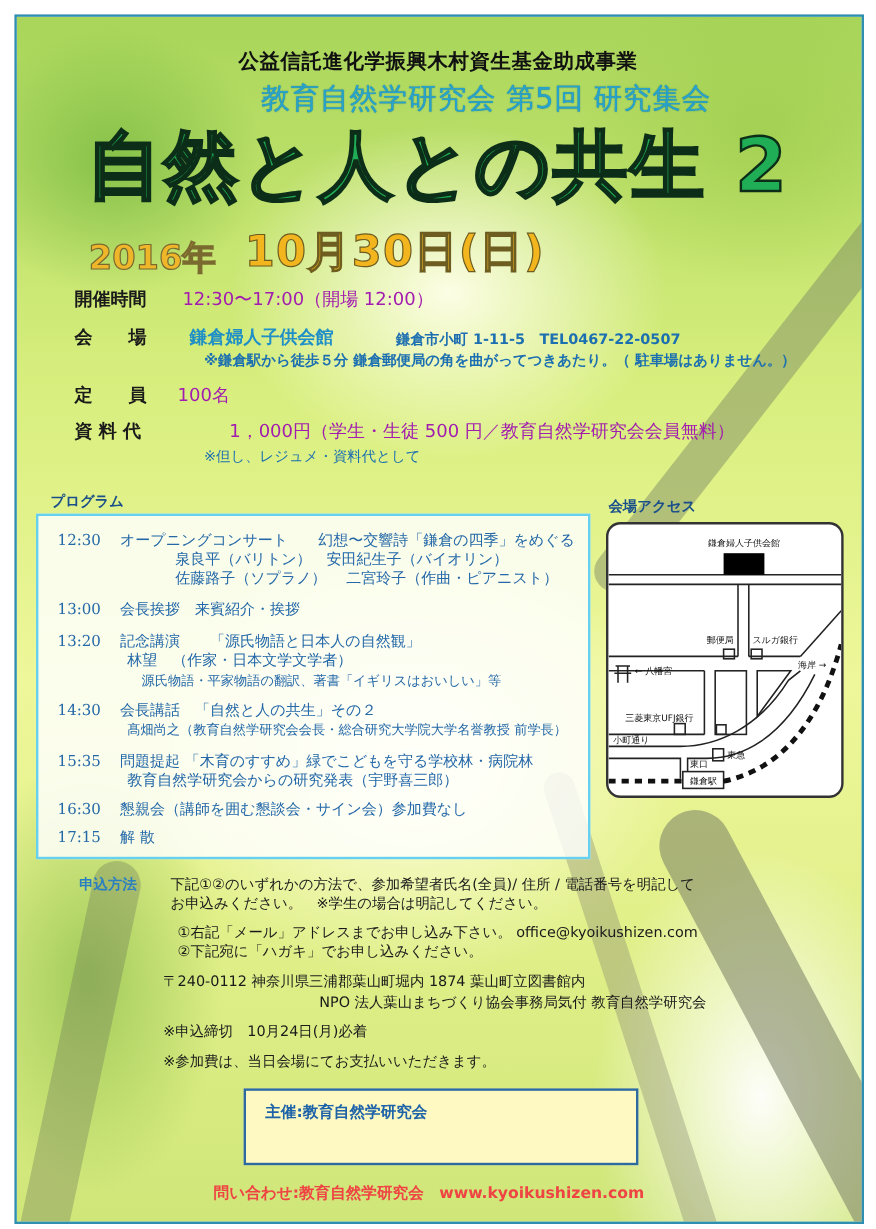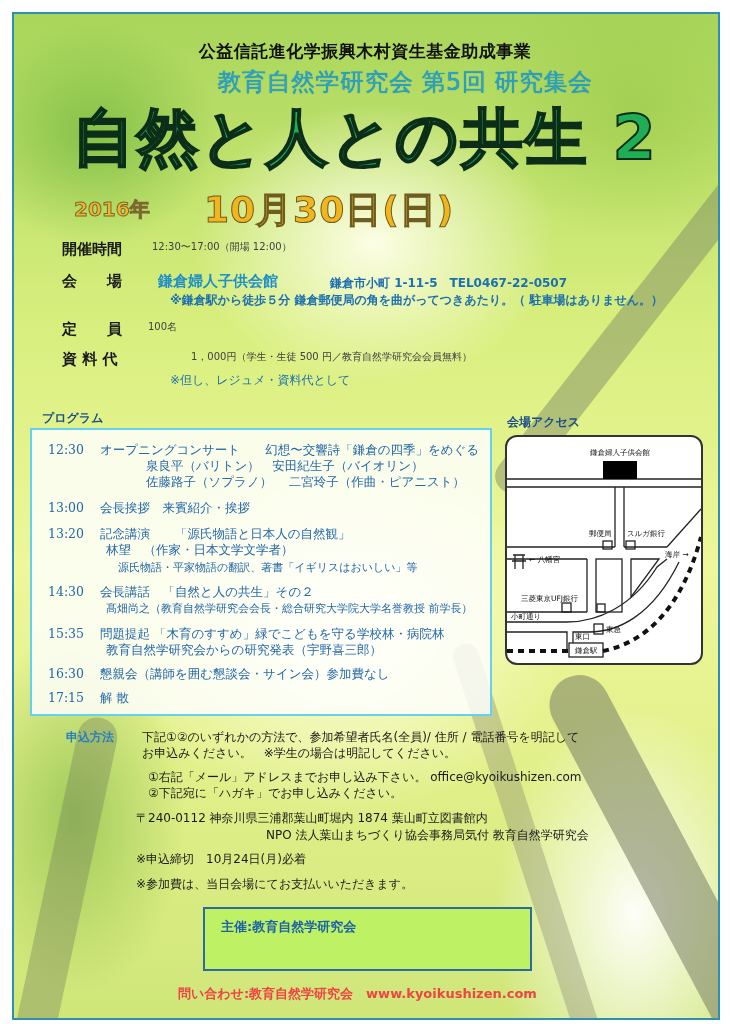--- a/index.html
+++ b/index.html
@@ -27,25 +27,25 @@
   .t2 { left: 620px; top: 640px; width: 60px; height: 420px; transform: rotate(-28deg); background: rgba(120,125,100,0.55); }
   .t3 { left: 30px; top: 700px; width: 40px; height: 360px; transform: rotate(12deg); background: rgba(110,120,90,0.35); }
   .t4 { left: 500px; top: 620px; width: 26px; height: 420px; transform: rotate(-18deg); background: rgba(130,130,110,0.35); }
 
   .abs { position: absolute; }
   .org { left: 0; width: 730px; top: 40px; text-align: center; font-size: 17px; font-weight: bold; color: #111; letter-spacing: 0.5px; }
   .sub { left: 0; width: 730px; top: 66px; text-align: center; font-size: 24px; color: #27a3cc; letter-spacing: 0.5px;
          text-shadow: 0 0 1px #0c6d8f; padding-left: 40px; }
   .title { left: 0; width: 730px; top: 98px; text-align: center; font-size: 62px; font-weight: bold; color: #1fae56;
            -webkit-text-stroke: 2px #0c2e18; letter-spacing: 2px; line-height: 80px; }
-  .date-year { left: 74px; top: 196px; font-size: 20px; font-weight: bold; color: #f0b62a; -webkit-text-stroke: 1px #7a6a30; }
+  .date-year { left: 74px; top: 196px; font-size: 28px; font-weight: bold; color: #f0b62a; -webkit-text-stroke: 1px #7a6a30; }
   .date-main { left: 204px; top: 186px; font-size: 36px; font-weight: bold; color: #f2b51d; -webkit-text-stroke: 1px #6e5d20; letter-spacing: 1px; }
 
   .lbl { font-size: 15px; font-weight: bold; color: #1a1a1a; }
-  .val { font-size: 10px; color: #404040; }
+  .val { font-size: 15px; color: #a21caf; }
   .valb { font-size: 15px; color: #1f8fc7; font-weight: bold; }
   .small-blue { font-size: 12px; color: #1c6fb0; }
 
   .section-h { font-size: 12px; font-weight: bold; color: #1a4f8a; }
 
   .program {
     position: absolute; left: 30px; top: 428px; width: 458px; height: 284px;
     border: 2px solid #66d0ef; background: rgba(255,255,255,0.82);
     font-family: "DejaVu Serif", "Liberation Serif", serif; color: #2468a8;
   }
@@ -58,21 +58,21 @@
     position: absolute; left: 505px; top: 435px; width: 194px; height: 226px;
     border: 2px solid #333; border-radius: 12px; background: #fff; overflow: hidden;
   }
   .map svg { position: absolute; left: 0; top: 0; }
 
   .apply-lbl { left: 66px; top: 729px; font-size: 12px; font-weight: bold; color: #2a7fc0; }
   .apply-txt { font-size: 12px; color: #1a1a1a; white-space: nowrap; }
 
   .sponsor {
     position: absolute; left: 203px; top: 907px; width: 325px; height: 60px;
-    border: 2px solid #2c6aa0; background: #bef264;
+    border: 2px solid #2c6aa0; background: #fef9c3;
   }
   .sp-line { position: absolute; left: 16px; font-size: 13px; font-weight: bold; color: #1e63a8; white-space: nowrap; }
   .contact { left: 178px; top: 985px; font-size: 13px; font-weight: bold; color: #ef4444; white-space: nowrap; }
 </style>
 </head>
 <body>
 
 <div class="frame">
   <div class="trunk t1"></div>
   <div class="trunk t2"></div>

